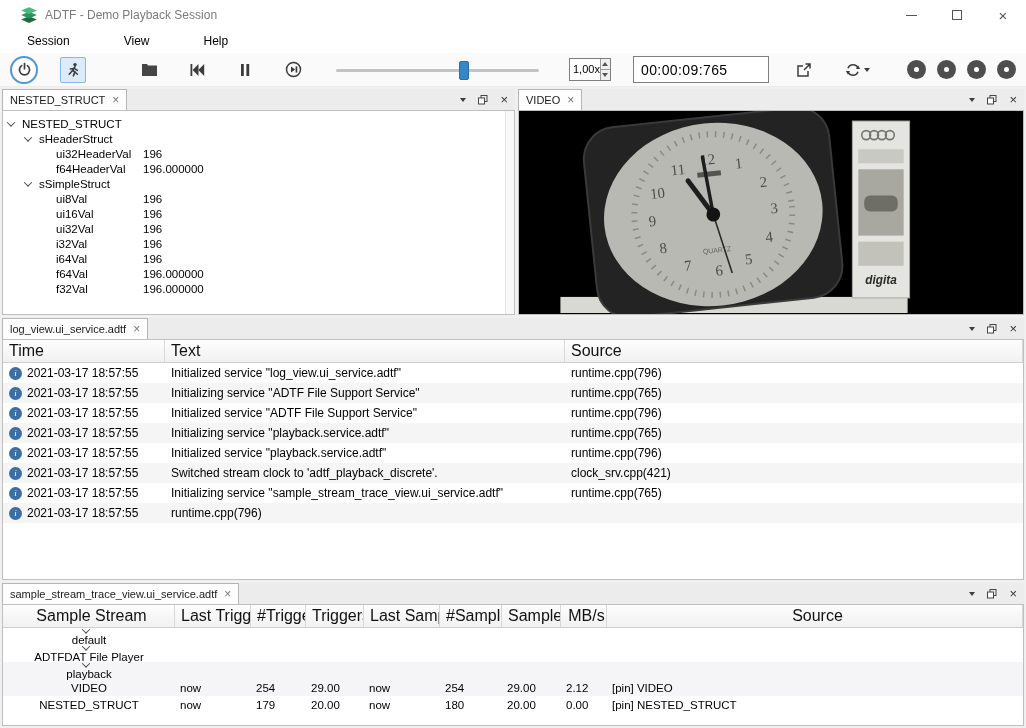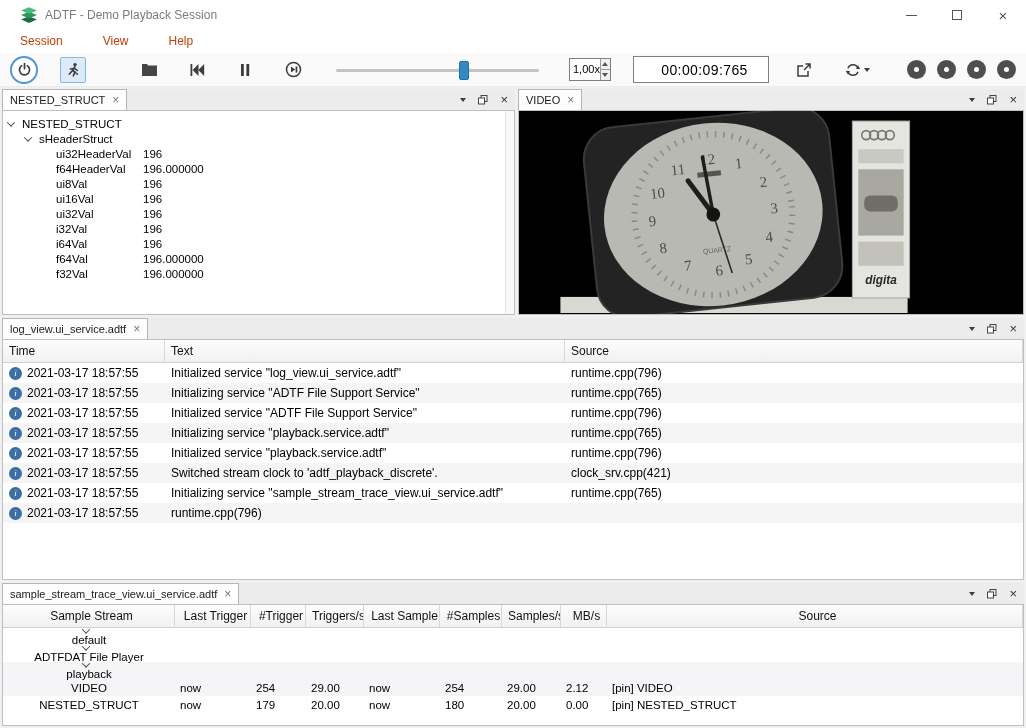--- a/index.html
+++ b/index.html
@@ -11,39 +11,39 @@
   .app-icon { width:18px; height:18px; flex:none; }
   .win-title { color:#7b7b7b; margin-left:7px; flex:1; font-size:12px; }
   .win-controls { display:flex; height:30px; }
   .win-btn { width:46px; height:30px; display:flex; align-items:center; justify-content:center; color:#555; }
   .glyph-min { width:11px; border-top:1px solid #555; display:block; }
   .glyph-max { width:10px; height:10px; border:1px solid #555; display:block; }
   .glyph-close { font-size:15px; line-height:1; }
 
   
   .menubar { height:23px; background:#fff; display:flex; align-items:center; }
-  .menu-item { padding:0 20px; color:#c2410c; height:23px; line-height:23px; }
+  .menu-item { padding:0 27px; color:#000000; height:23px; line-height:23px; }
 
   
   .toolbar { height:34px; background:#fafafa; display:flex; align-items:center; padding:0 8px 0 10px; gap:22px; border-bottom:1px solid #ececec; }
   .tb-btn { width:26px; height:26px; display:flex; align-items:center; justify-content:center; flex:none; background:transparent; border:none; }
   .tb-btn svg { display:block; }
   .tb-power { width:28px; height:28px; border-radius:50%; border:2px solid #4f97d4; background:#fff; }
   .tb-run { background:#dcebf9; border:1px solid #86b8e2; border-radius:2px; }
   .slider { flex:1; height:26px; position:relative; margin:0 8px; }
   .slider-track { position:absolute; top:12px; left:0; right:0; height:3px; background:#c3c3c3; border-radius:2px; }
   .slider-handle { position:absolute; top:4px; width:10px; height:19px; background:#3488c8; border:1px solid #2a6ea3; border-radius:2px; }
   .speed-box { width:42px; height:23px; border:1px solid #7f7f7f; background:#fff; display:flex; flex:none; }
   .speed-value { flex:1; font-size:11px; line-height:21px; padding-left:3px; }
   .spin { width:13px; border-left:1px solid #9a9a9a; display:flex; flex-direction:column; }
   .spin-btn { flex:1; background:#f0f0f0; display:flex; align-items:center; justify-content:center; }
   .spin-btn + .spin-btn { border-top:1px solid #9a9a9a; }
   .tri-up { width:0; height:0; border-left:3px solid transparent; border-right:3px solid transparent; border-bottom:4px solid #555; }
   .tri-down { width:0; height:0; border-left:3px solid transparent; border-right:3px solid transparent; border-top:4px solid #555; }
-  .time-box { width:136px; height:27px; border:1px solid #7f7f7f; background:#fff; display:flex; align-items:center; padding-left:7px; font-size:14px; letter-spacing:0.4px; flex:none;justify-content:center; }
+  .time-box { width:136px; height:27px; border:1px solid #7f7f7f; background:#fff; display:flex; align-items:center; padding-left:7px; font-size:14px; letter-spacing:0.4px; flex:none; }
   .tb-loop { width:36px; gap:3px; }
   .caret-down { width:0; height:0; border-left:3.5px solid transparent; border-right:3.5px solid transparent; border-top:4.5px solid #3c3c3c; }
   .knob { width:19px; height:19px; border-radius:50%; background:#4e4e4e; display:flex; align-items:center; justify-content:center; flex:none; }
   .knob-dot { width:5px; height:5px; border-radius:50%; background:#fff; }
   .knob-group { display:flex; gap:11px; margin-left:10px; margin-right:2px; }
 
   
   .workspace { height:641px; padding:2px; display:flex; flex-direction:column; gap:3px; }
   .row-top { height:226px; display:flex; gap:3px; }
   .panel { display:flex; flex-direction:column; min-width:0; }
@@ -67,21 +67,21 @@
   .ns-label { white-space:nowrap; }
   .ns-value { position:absolute; left:140px; white-space:nowrap; }
   .v-scroll { position:absolute; top:0; right:0; bottom:0; width:9px; background:#f8f8f8; border-left:1px solid #e3e3e3; }
 
   
   .video-body { background:#000; }
   .video-body svg { width:100%; height:100%; display:block; }
 
   
   .tbl-header { display:grid; height:23px; background:linear-gradient(#fdfdfd,#f1f1f1); border-bottom:1px solid #cfcfcf; }
-  .tbl-header .hcell { border-right:1px solid #d8d8d8; padding-left:6px; line-height:22px; white-space:nowrap; overflow:hidden; font-size:12px; color:#111; }
+  .tbl-header .hcell { border-right:1px solid #d8d8d8; padding-left:6px; line-height:22px; white-space:nowrap; overflow:hidden; font-size:16px; color:#111; }
   .log-grid { grid-template-columns:162px 400px 1fr; }
   .trace-grid { grid-template-columns:172px 76px 55px 58px 76px 62px 59px 46px 1fr;text-align:center; }
   .log-row { display:grid; grid-template-columns:162px 400px 1fr; height:20px; align-items:center; }
   .log-row.alt { background:#f5f5f5; }
   .log-cell { padding-left:6px; white-space:nowrap; overflow:hidden; font-size:12px; }
   .time-cell { display:flex; align-items:center; gap:5px; }
   .info-icon { width:13px; height:13px; border-radius:50%; background:#3a6ea5; color:#fff; font-size:9px; font-style:italic; font-family:"Liberation Serif",serif; display:inline-flex; align-items:center; justify-content:center; flex:none; }
   .trace-row { display:grid; grid-template-columns:172px 76px 55px 58px 76px 62px 59px 46px 1fr; height:17px; align-items:center; font-size:11.5px; }
   .trace-row.alt { background:#f5f5f8; }
   .trace-cell { padding-left:5px; white-space:nowrap; overflow:hidden;flex-direction:column; }
@@ -240,20 +240,25 @@
               <span class="ns-indent" style="width: 38px;"></span>
               <span class="chev-spacer"></span>
               <span class="ns-label">ui32HeaderVal</span>
               <span class="ns-value">196</span>
             </div>
             <div class="ns-row">
               <span class="ns-indent" style="width: 38px;"></span>
               <span class="chev-spacer"></span>
               <span class="ns-label">f64HeaderVal</span>
               <span class="ns-value">196.000000</span>
+            </div>
+            <div class="ns-row">
+              <span class="ns-indent" style="width: 21px;"></span>
+              <span class="chev"></span>
+              <span class="ns-label">sSimpleStruct</span>
             </div>
             <div class="ns-row">
               <span class="ns-indent" style="width: 38px;"></span>
               <span class="chev-spacer"></span>
               <span class="ns-label">ui8Val</span>
               <span class="ns-value">196</span>
             </div>
             <div class="ns-row">
               <span class="ns-indent" style="width: 38px;"></span>
               <span class="chev-spacer"></span>

